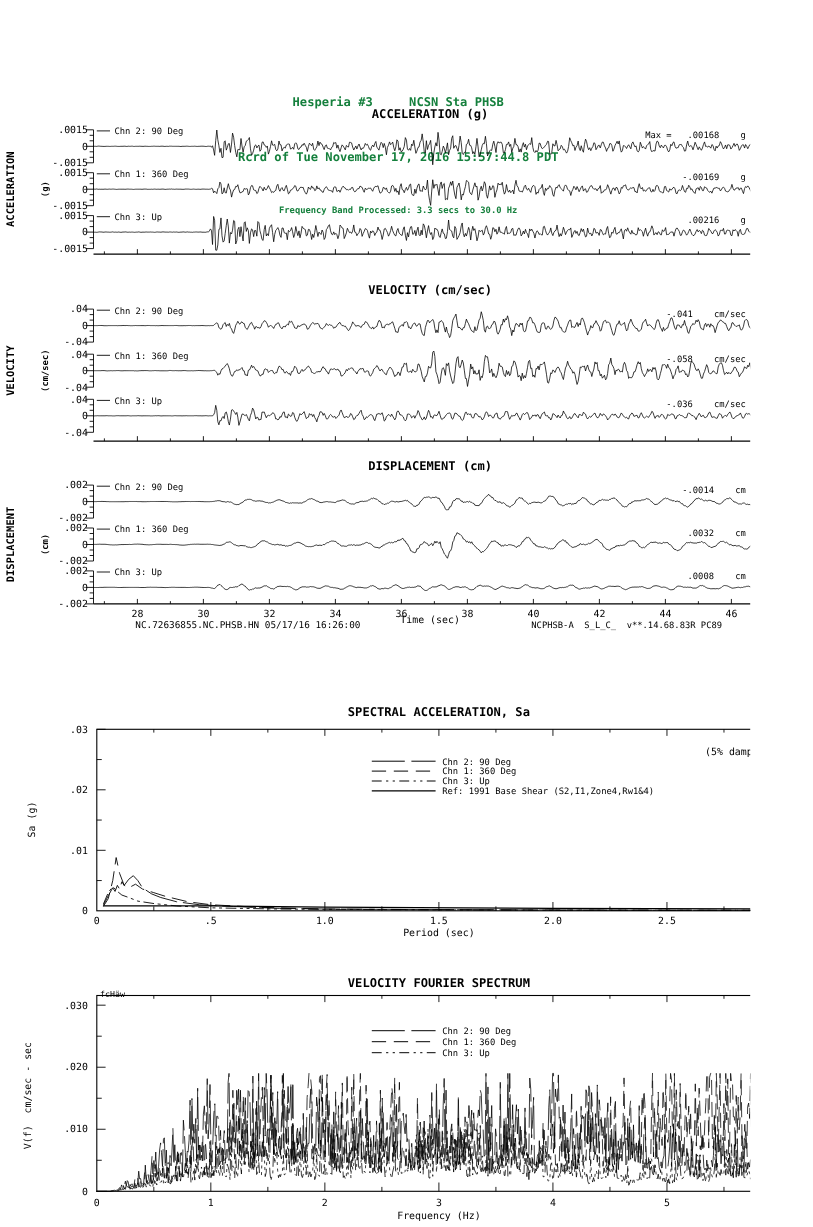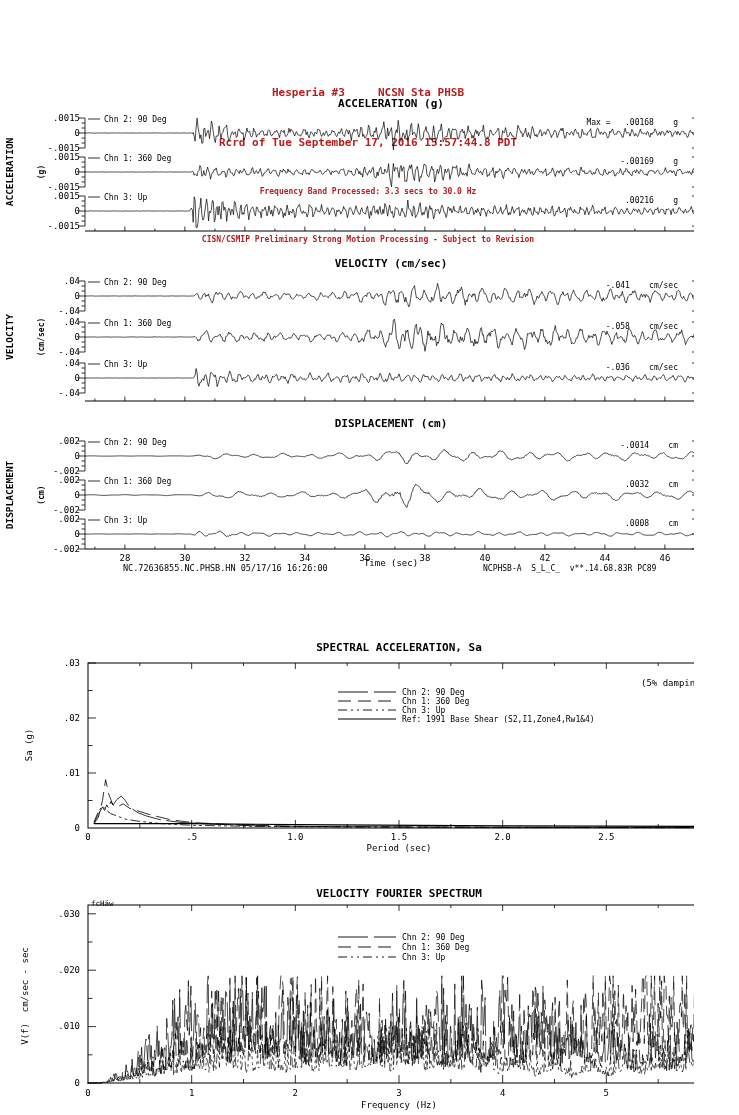--- a/index.html
+++ b/index.html
@@ -1,33 +1,32 @@
 <!DOCTYPE html>
 <html><head>
 <meta charset="utf-8">
 <style>
   html,body{margin:0;padding:0;background:#fff;}
   .page{position:relative;width:682px;height:1115px;background:#fff;
-        font-family:"DejaVu Sans Mono",monospace;color:#b91c1c;overflow:hidden;padding-left:12px;}
+        font-family:"DejaVu Sans Mono",monospace;color:#15803d;overflow:hidden;}
   .hdr{position:absolute;left:42px;right:0;top:49px;text-align:center;
        font-weight:700;white-space:pre;}
   .hdr .h1,.hdr .h2{font-size:11px;line-height:12px;}
   .hdr .h3,.hdr .h4{font-size:8px;line-height:10px;}
   svg{position:absolute;left:0;top:0;}
   svg text{white-space:pre;fill:#000;font-family:"DejaVu Sans Mono",monospace;}
 </style>
 </head>
 <body>
 
 <div class="page">
   <div class="hdr">
     <div class="h1">Hesperia #3     NCSN Sta PHSB</div>
-    <div class="h2">Rcrd of Tue September 17, 2016 15:57:44.8 PDT</div>
+    <div class="h2">Rcrd of Tue November 17, 2016 15:57:44.8 PDT</div>
     <div class="h3">Frequency Band Processed: 3.3 secs to 30.0 Hz</div>
-    <div class="h4">CISN/CSMIP Preliminary Strong Motion Processing - Subject to Revision</div>
   </div>
   <svg id="cv" width="739" height="1115" viewBox="0 0 739 1115">
       <text x="391" y="107" font-size="11" text-anchor="middle" xml:space="preserve" font-weight="700">ACCELERATION (g)</text>
       <text x="13" y="172" font-size="9.5" text-anchor="middle" xml:space="preserve" font-weight="700" transform="rotate(-90 13 172)">ACCELERATION</text>
       <text x="44" y="172" font-size="8" text-anchor="middle" xml:space="preserve" font-weight="700" transform="rotate(-90 44 172)">(g)</text>
       <line x1="85" y1="118" x2="85" y2="148" stroke="#000" stroke-width="0.8"></line>
       <line x1="697" y1="118" x2="697" y2="148" stroke="#000" stroke-width="0.8"></line>
       <line x1="85" y1="118" x2="78" y2="118" stroke="#000" stroke-width="0.8"></line>
       <line x1="697" y1="118" x2="692" y2="118" stroke="#000" stroke-width="0.8"></line>
       <line x1="85" y1="123" x2="81.5" y2="123" stroke="#000" stroke-width="0.8"></line>

